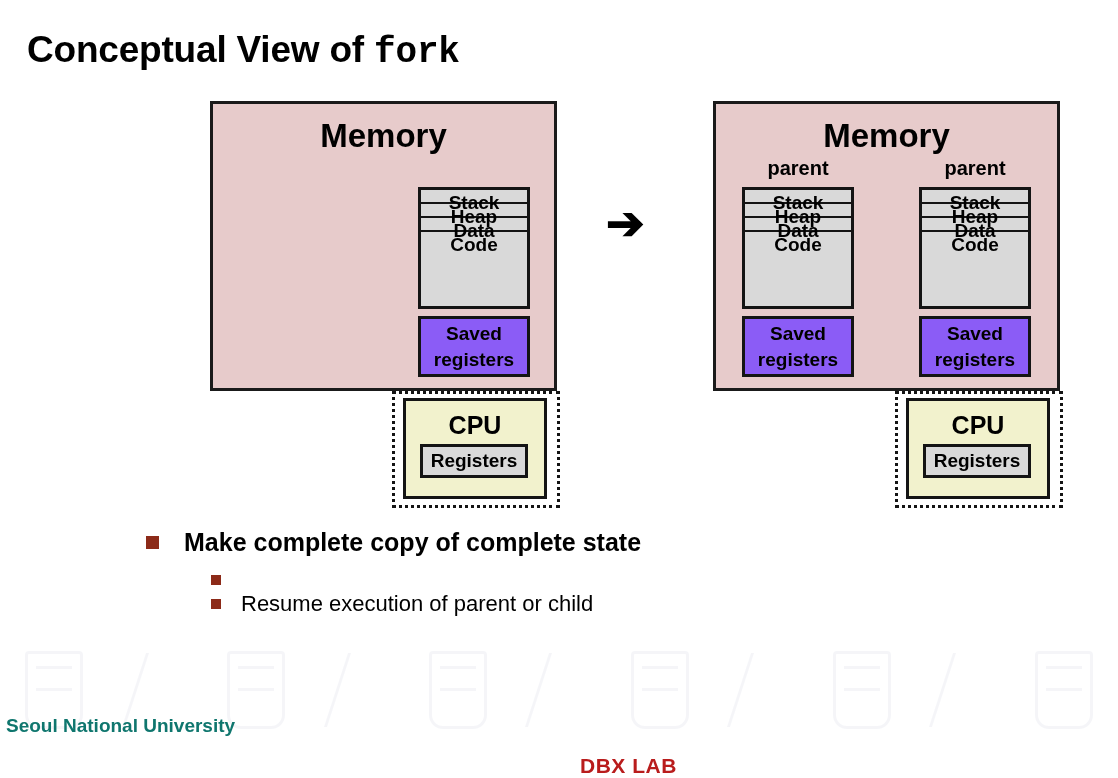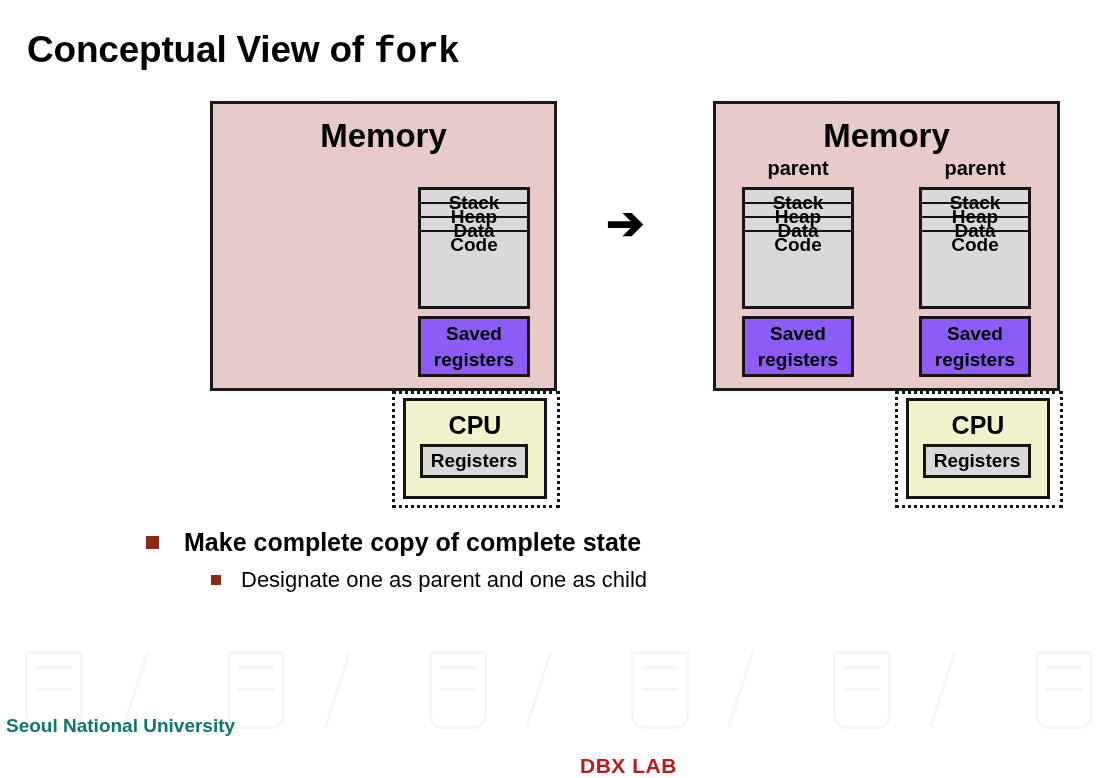--- a/index.html
+++ b/index.html
@@ -315,20 +315,23 @@
   <span>Registers</span>
 </div>
 
 <div id="bullet-list">
   <div class="bullet-l1">
     <span class="marker"></span>
     <span class="txt">Make complete copy of complete state</span>
   </div>
   <div class="bullet-l2">
     <span class="marker"></span>
-    <span class="txt">Designate one as parent and one as child</span>
+  </div>
+  <div class="bullet-l2">
+    <span class="marker"></span>
+    <span class="txt">Resume execution of parent or child</span>
   </div>
 </div>
 
 <div id="footer-org">
   <div>Seoul National University</div>
 </div>
 <div id="footer-lab">DBX LAB</div>
 
 </body></html>

